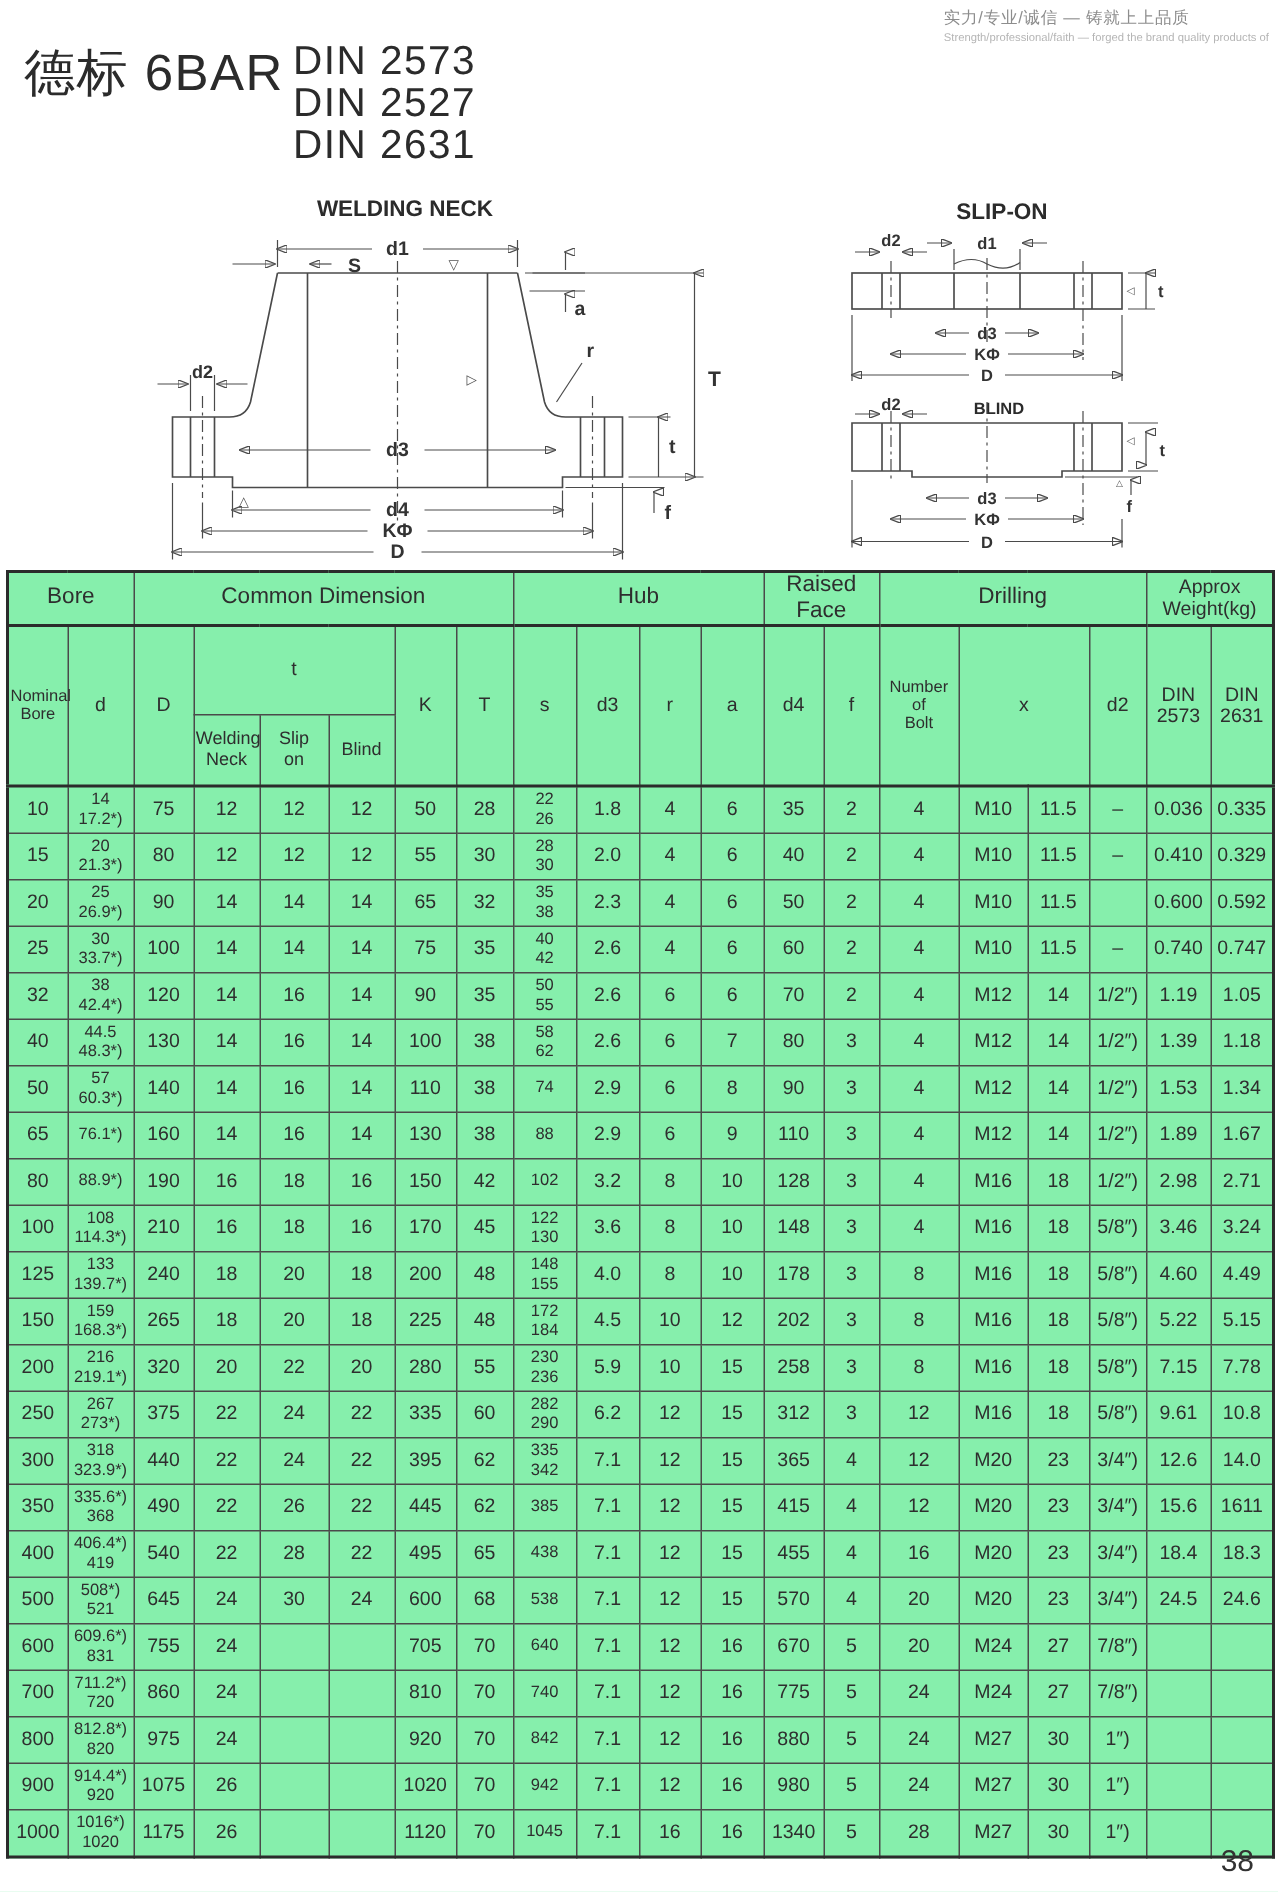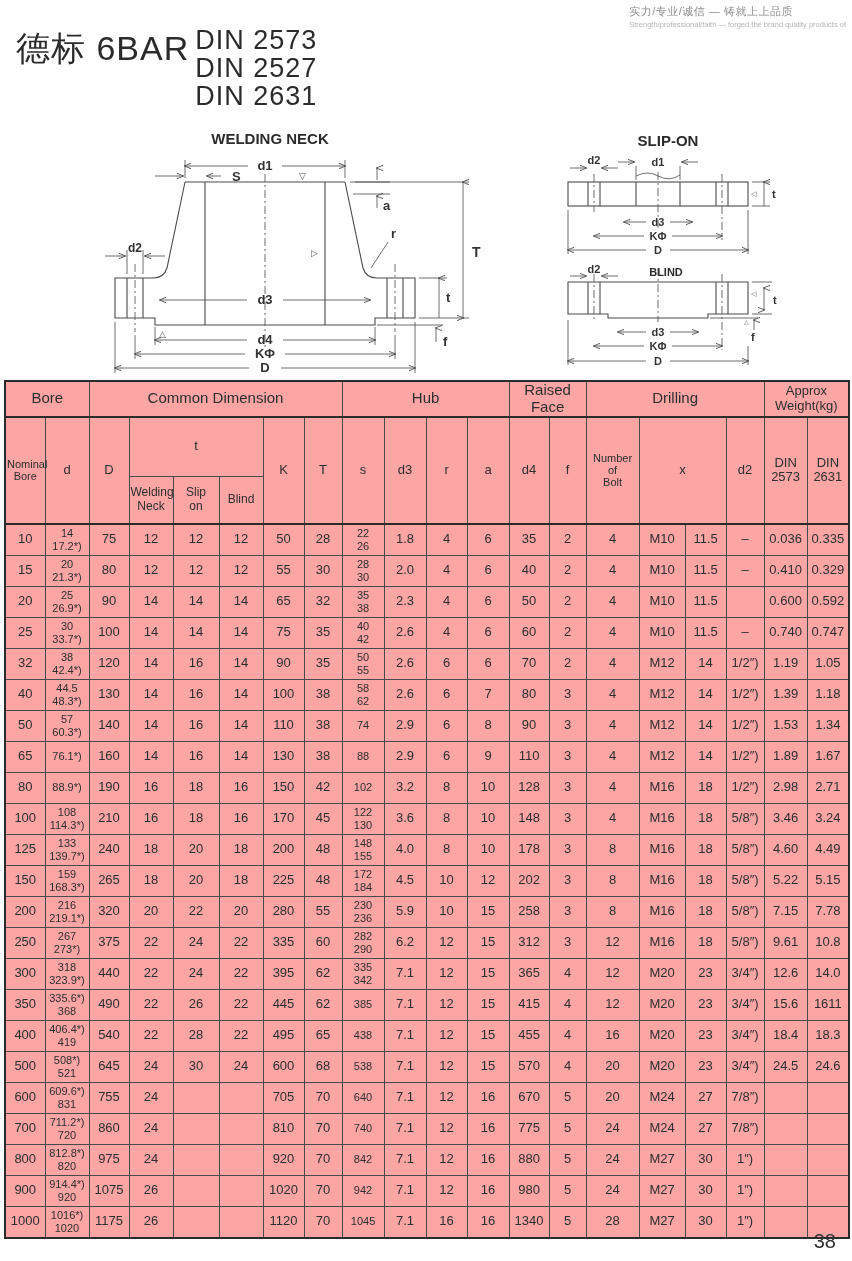--- a/index.html
+++ b/index.html
@@ -24,21 +24,21 @@
   .dwg .thin{stroke-width:0.8;}
   .dwg .cl{stroke-dasharray:8 3 2 3;stroke-width:0.8;}
   .dwg text{fill:#333;font-family:"Liberation Sans",sans-serif;}
   .dwg .ttl{font-weight:bold;font-size:15px;fill:#2b2b2b;}
   .dwg .ttl-sm{font-weight:bold;font-size:11px;fill:#2b2b2b;}
   .dwg .lab{font-size:13px;font-weight:bold;}
   .dwg .tri{font-size:9px;fill:#555;font-weight:normal;}
 
   
   .table-wrap{position:absolute;top:380px;left:4px;}
-  table.spec{border-collapse:collapse;table-layout:fixed;width:844px;background:#fca5a5;}
+  table.spec{border-collapse:collapse;table-layout:fixed;width:844px;background:#86efac;}
   table.spec th,table.spec td{border:1px solid #4a4a4a;text-align:center;vertical-align:middle;
       padding:0 1px;white-space:pre-line;line-height:1.12;color:#2e2e2e;font-weight:normal;}
   table.spec{border:2px solid #2b2b2b;}
   tr.group-row th{height:31px;font-size:15px;border-bottom:2px solid #2b2b2b;}
   tr.mid-row th{height:58px;font-size:13px;}
   tr.sub-row th{height:46px;font-size:12px;margin-left:30px;}
   thead{border-bottom:2px solid #2b2b2b;}
   tbody td{height:30px;font-size:13px;}
   tbody td.small{font-size:11px;}
   tbody tr{border-bottom:1px solid #4a4a4a;}

